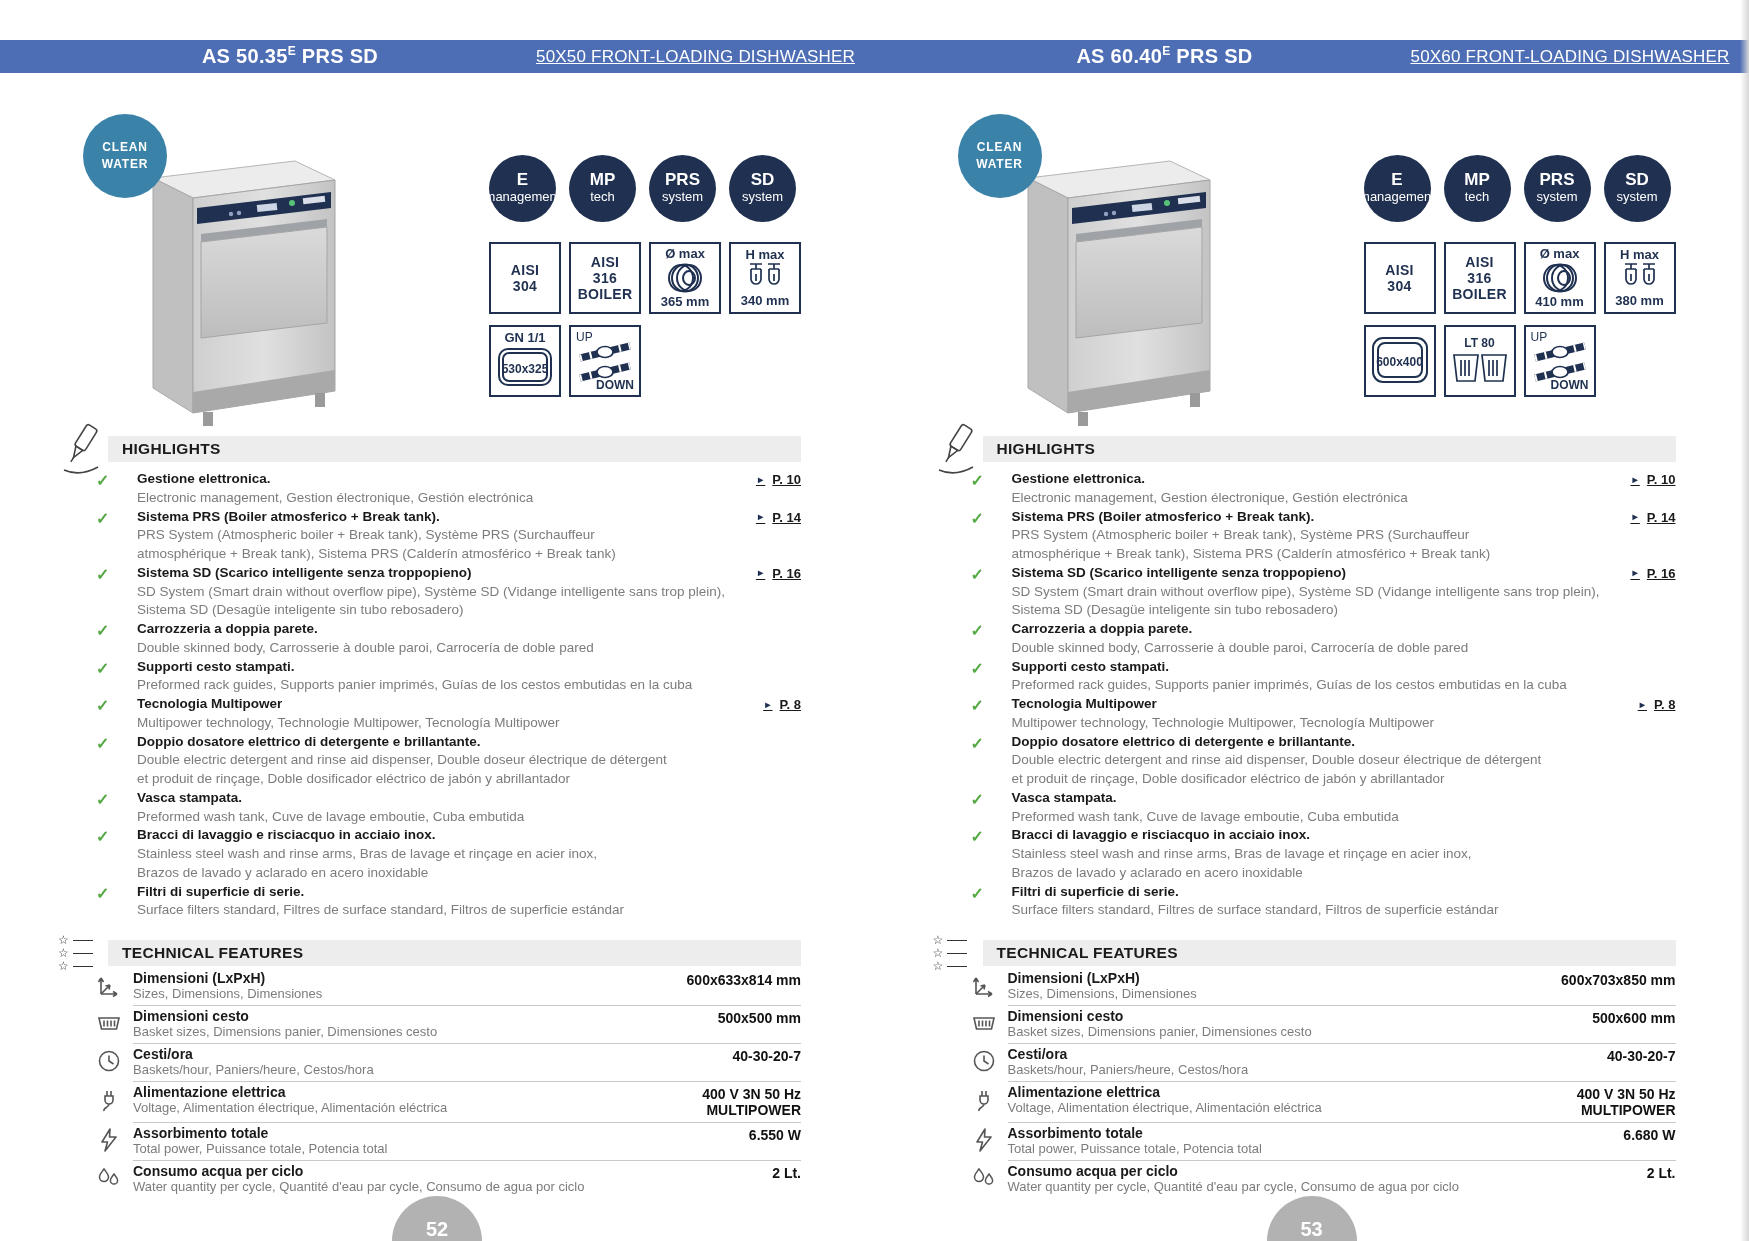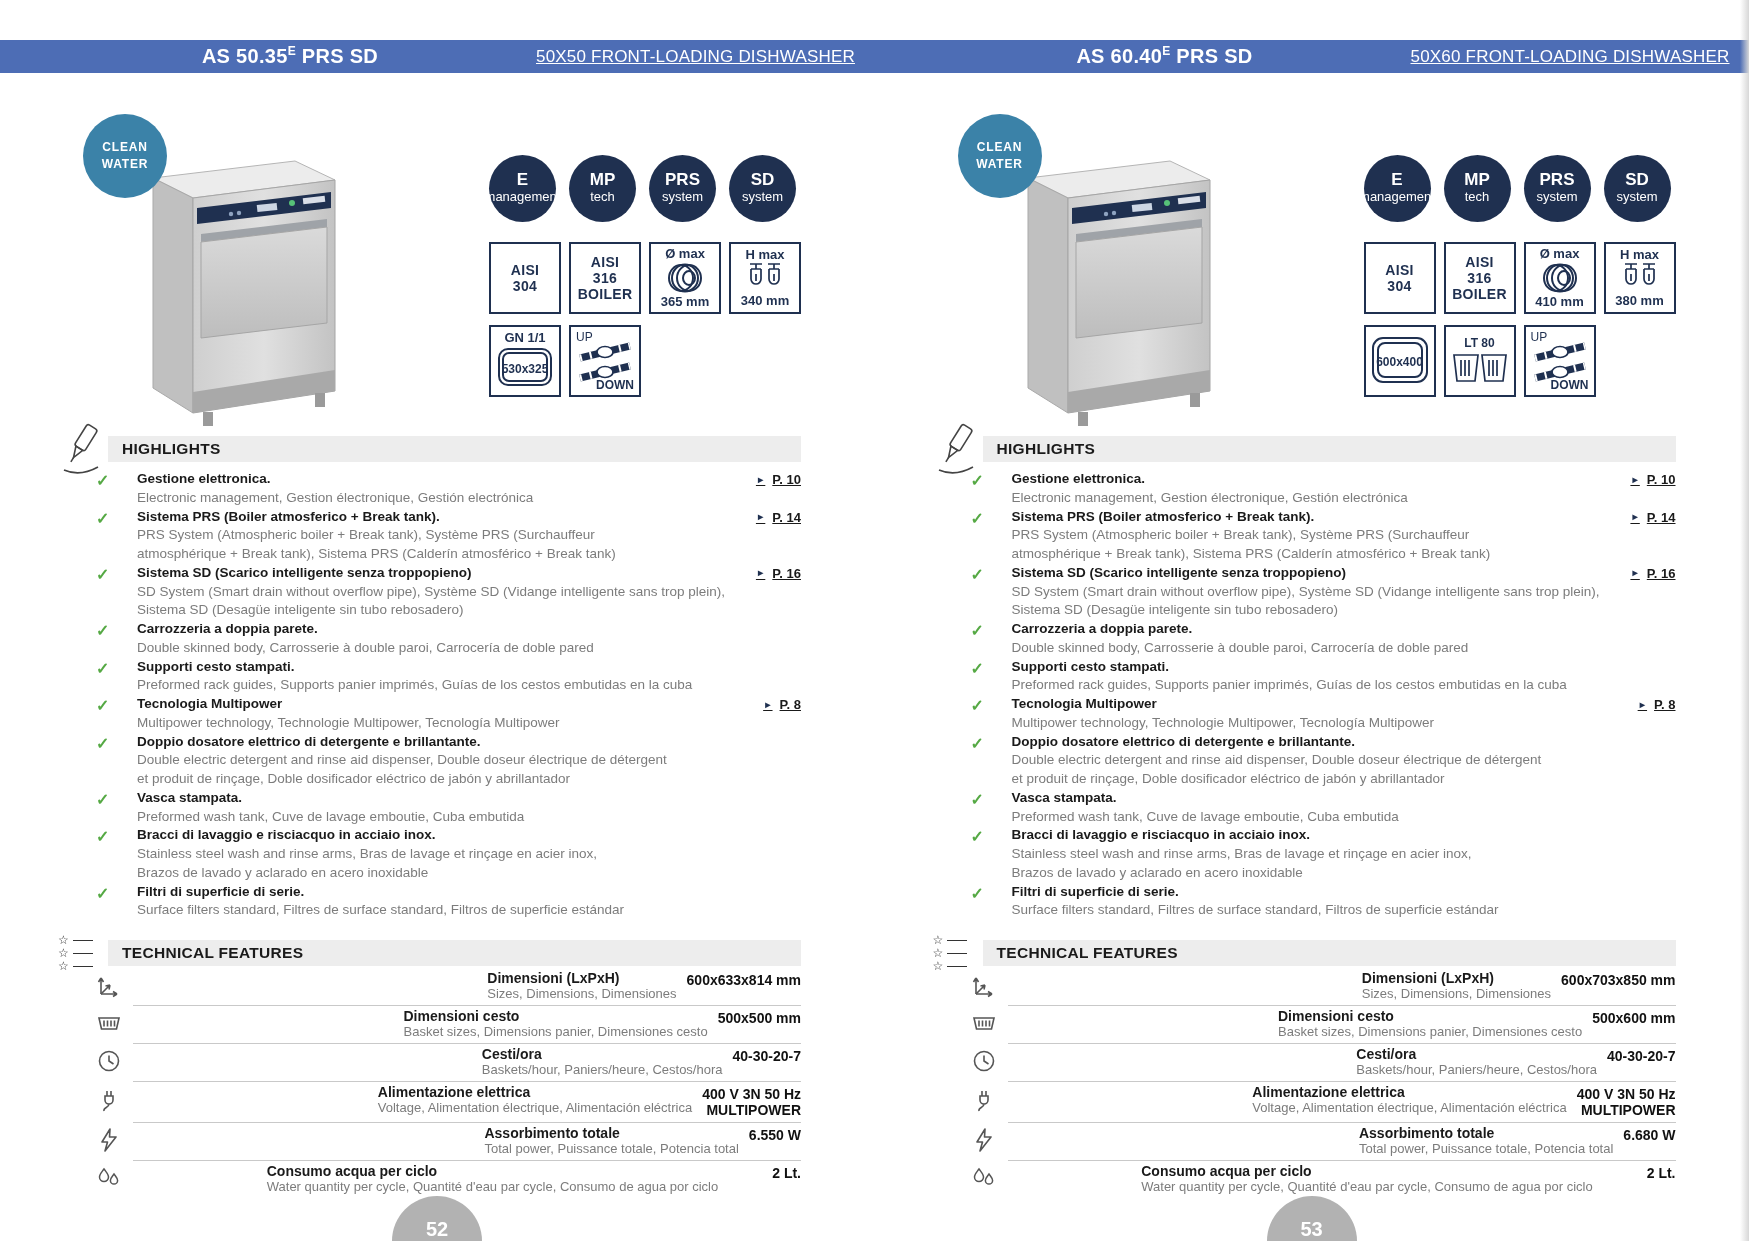--- a/index.html
+++ b/index.html
@@ -66,21 +66,21 @@
   .hl-check{position:absolute;left:0;top:1px;color:var(--green,#55a944);font-size:16px;font-weight:bold;}
   .hl-title{font-size:13.5px;font-weight:bold;color:#1a1a1a;line-height:18.75px;white-space:nowrap;}
   .hl-sub{font-size:13.5px;color:#7c7c7c;line-height:18.75px;white-space:nowrap;}
   .hl-ref{position:absolute;right:0;top:2px;font-size:13px;font-weight:bold;color:#1a1a1a;white-space:nowrap;cursor:pointer;text-decoration:underline;}
   .hl-ref .arr{color:var(--navy,#1f3050);font-size:9.5px;margin-right:7px;vertical-align:1.5px;}
 
   
   .tech-rows{position:absolute;left:96px;top:968px;width:705px;}
   .trow{display:flex;align-items:stretch;}
   .ticon{width:37px;padding-top:4px;color:#555;}
-  .tbody{flex:1;display:flex;justify-content:flex-end;align-items:flex-start;
+  .tbody{flex:1;display:flex;justify-content:space-between;align-items:flex-start;
          border-bottom:1px solid #c9c9c9;padding:2px 0 4px;}
   .trow:last-child .tbody{border-bottom:none;gap:44px;}
   .tt{font-size:14px;font-weight:bold;color:#1a1a1a;line-height:16px;white-space:nowrap;}
   .ts{font-size:13px;color:#7c7c7c;line-height:15px;white-space:nowrap;}
   .tv{font-size:14px;font-weight:bold;color:#111;text-align:right;white-space:nowrap;
       padding-top:2px;margin-left:10px;}
 
   
   .pagenum{position:absolute;left:392px;top:1196px;width:90px;height:90px;border-radius:50%;
            background:#b2b2b2;color:#fff;font-size:20px;font-weight:bold;text-align:center;

